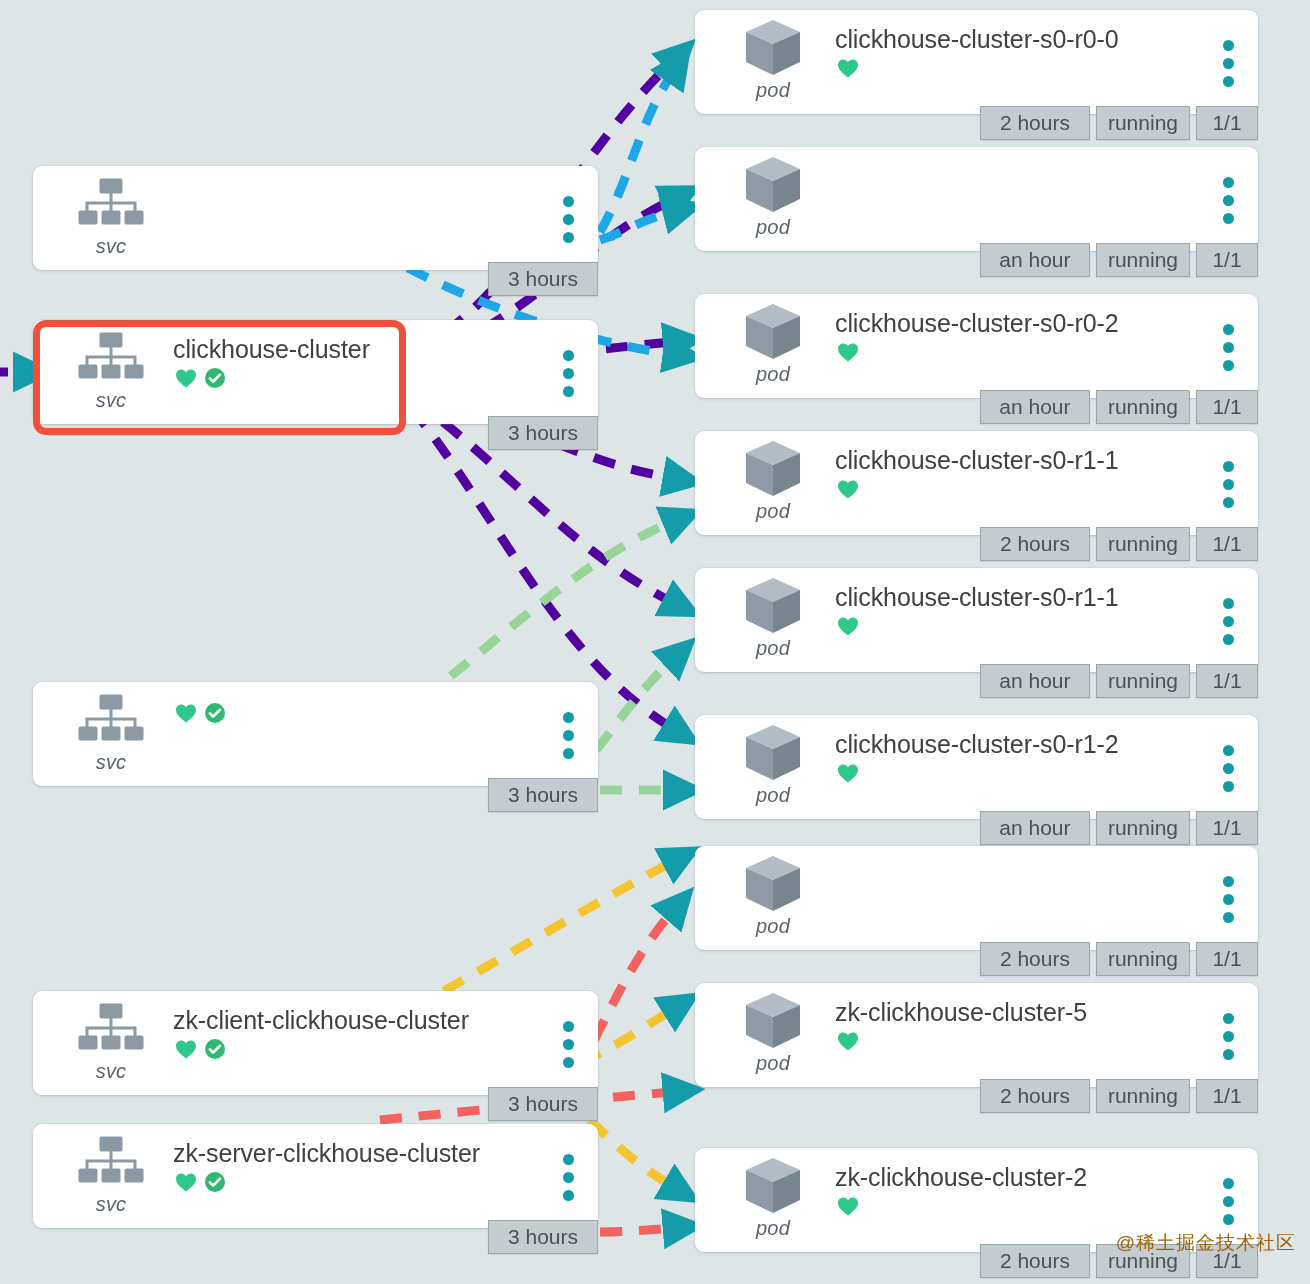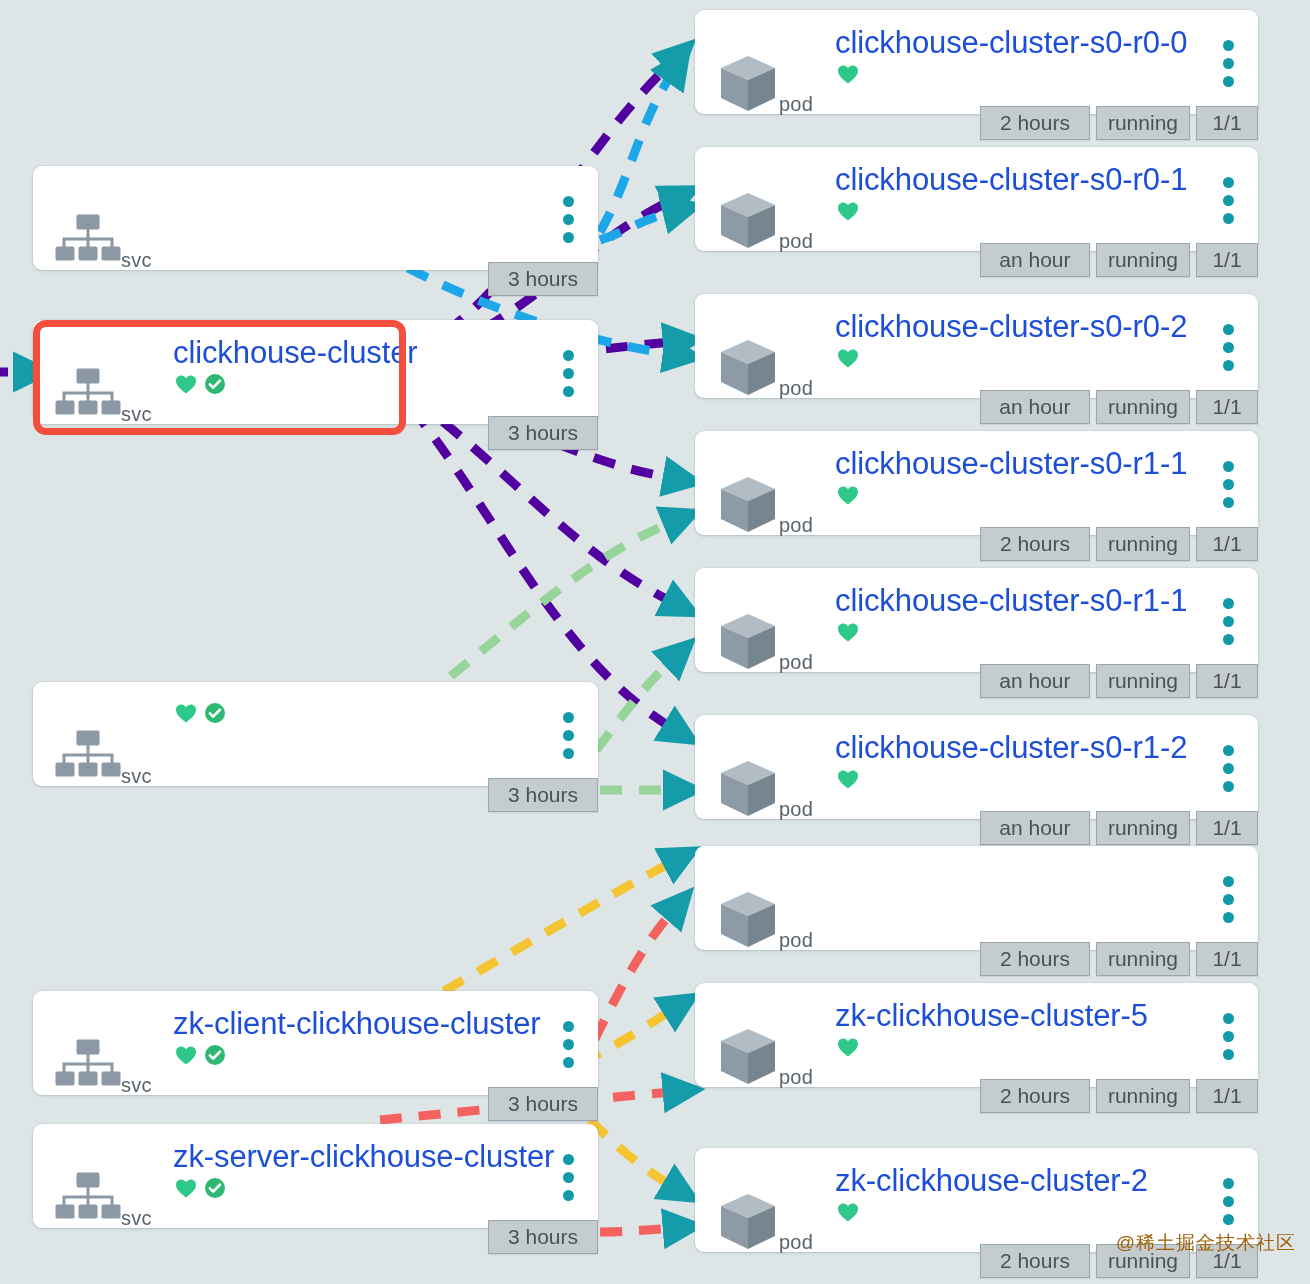--- a/index.html
+++ b/index.html
@@ -25,32 +25,32 @@
   }
   .node.svc  { width: 565px; height: 104px; }
   .node.pod  { width: 563px; height: 104px; }
 
   .node-inner { position: relative; width: 100%; height: 100%; }
 
   
   .kind {
     position: absolute; left: 22px; top: 8px;
     width: 112px; height: 96px;
-    display: flex; flex-direction: row; align-items: flex-end;
+    display: flex; flex-direction: column; align-items: center; font-style: italic;
   }
   .kind .glyph { height: 60px; display: flex; align-items: center; justify-content: center; }
   .kind .kind-label {
     font-size: 20px; color: #5a636b; line-height: 1; margin-top: 2px;
     letter-spacing: .2px;
   }
 
   
   .body { position: absolute; left: 140px; top: 16px; right: 64px; }
   .title {
-    font-size: 31px; color: #1d4ed8; line-height: 1.08;
+    font-size: 25px; color: #404040; line-height: 1.08;
     white-space: nowrap; letter-spacing: -.1px;
   }
   .health { margin-top: 4px; display: flex; align-items: center; gap: 4px; height: 26px; }
 
   
   .kebab {
     position: absolute; right: 23px; top: 30px;
     width: 14px; display: flex; flex-direction: column; align-items: center; gap: 7px;
     cursor: pointer;
   }
@@ -370,30 +370,20 @@
       <div class="kind">
         <span class="glyph">
           <svg width="62" height="62" viewBox="0 0 62 62">
             <path d="M31 3 L58 15 L31 27 L4 15 z" fill="#b2bcc4"></path>
             <path d="M4 15 L31 27 L31 58 L4 45 z" fill="#8e9ba6"></path>
             <path d="M58 15 L58 45 L31 58 L31 27 z" fill="#77858f"></path>
           </svg>
         </span>
         <span class="kind-label">pod</span>
       </div>
-      <div class="body">
-        <div class="title">clickhouse-cluster-s0-r0-1</div>
-        <div class="health">
-          <span>
-            <svg width="26" height="24" viewBox="0 0 24 24">
-                <path fill="#2ec98a" d="M12 21.4C7 17.2 2 13.6 2 8.9 2 5.9 4.3 3.6 7.2 3.6c1.8 0 3.5 1 4.8 2.6 1.3-1.6 3-2.6 4.8-2.6C19.7 3.6 22 5.9 22 8.9c0 4.7-5 8.3-10 12.5z"></path>
-              </svg>
-          </span>
-        </div>
-      </div>
       <div class="kebab">
           <i></i>
           <i></i>
           <i></i>
         </div>
       <div class="badges">
         <span class="badge age">an hour</span>
         <span class="badge status">running</span>
         <span class="badge ratio">1/1</span>
       </div>

